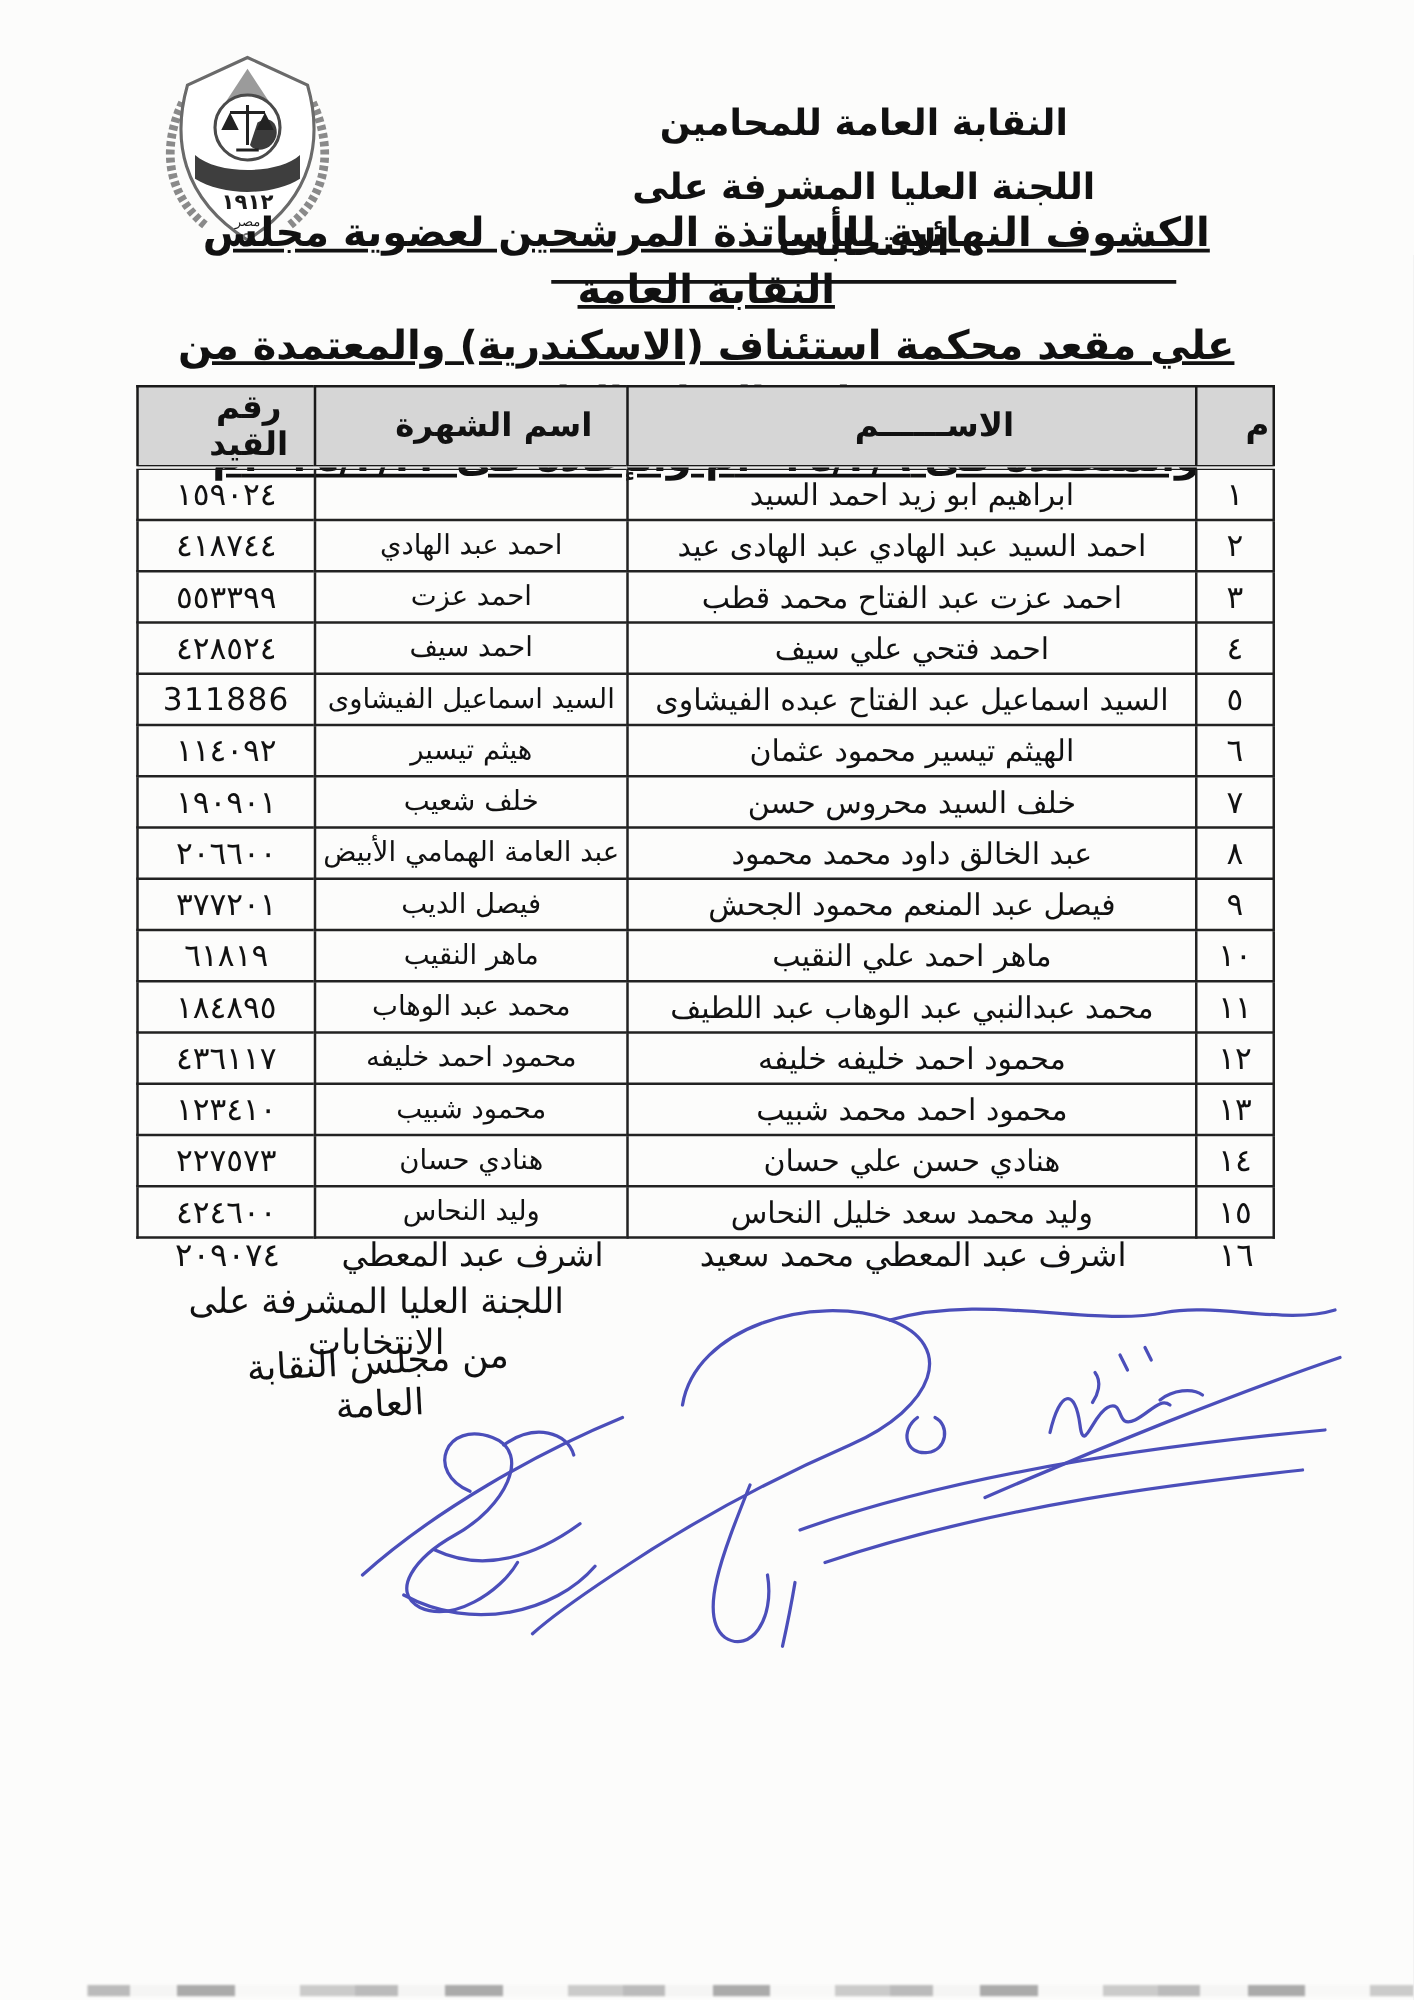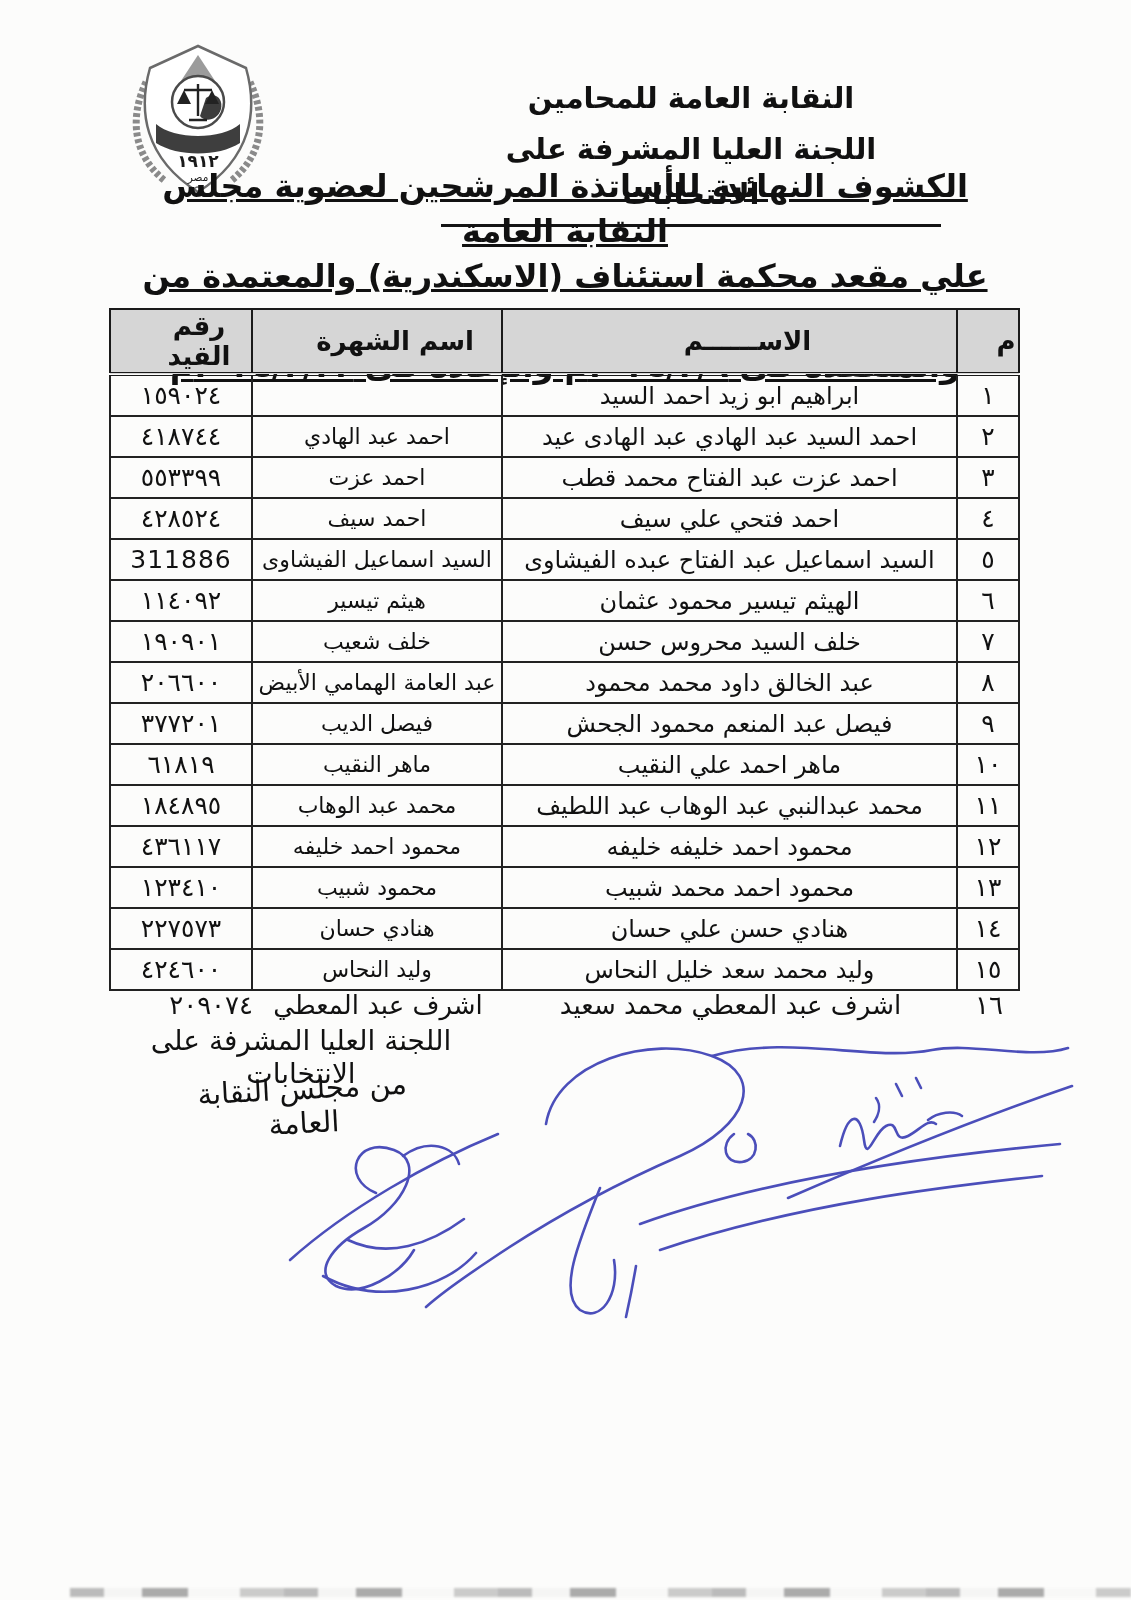--- a/index.html
+++ b/index.html
@@ -52,21 +52,21 @@
   td.cell-reg,td.cell-idx{font-size:25px;letter-spacing:1px;margin-top:24px;}
   
   .outside-row{
     position:absolute;top:990px;right:111px;width:909px;
     display:flex;flex-direction:row;direction:rtl;
     font-size:26px;align-items:center;
   }
   .outside-row .o-idx{width:62px;text-align:center;letter-spacing:1px;}
   .outside-row .o-name{width:455px;text-align:center;}
   .outside-row .o-alias{width:250px;text-align:center;}
-  .outside-row .o-reg{width:142px;text-align:right;letter-spacing:1px;}
+  .outside-row .o-reg{width:142px;text-align:center;letter-spacing:1px;}
   
   .footer-committee{
     position:absolute;top:1024px;left:110px;width:382px;
     text-align:center;font-size:28px;
   }
   .footer-council{
     position:absolute;top:1072px;left:162px;width:282px;
     text-align:center;font-size:29px;transform:rotate(-3deg);
   }
   .signatures{position:absolute;left:228px;top:1028px;width:856px;height:300px;}

